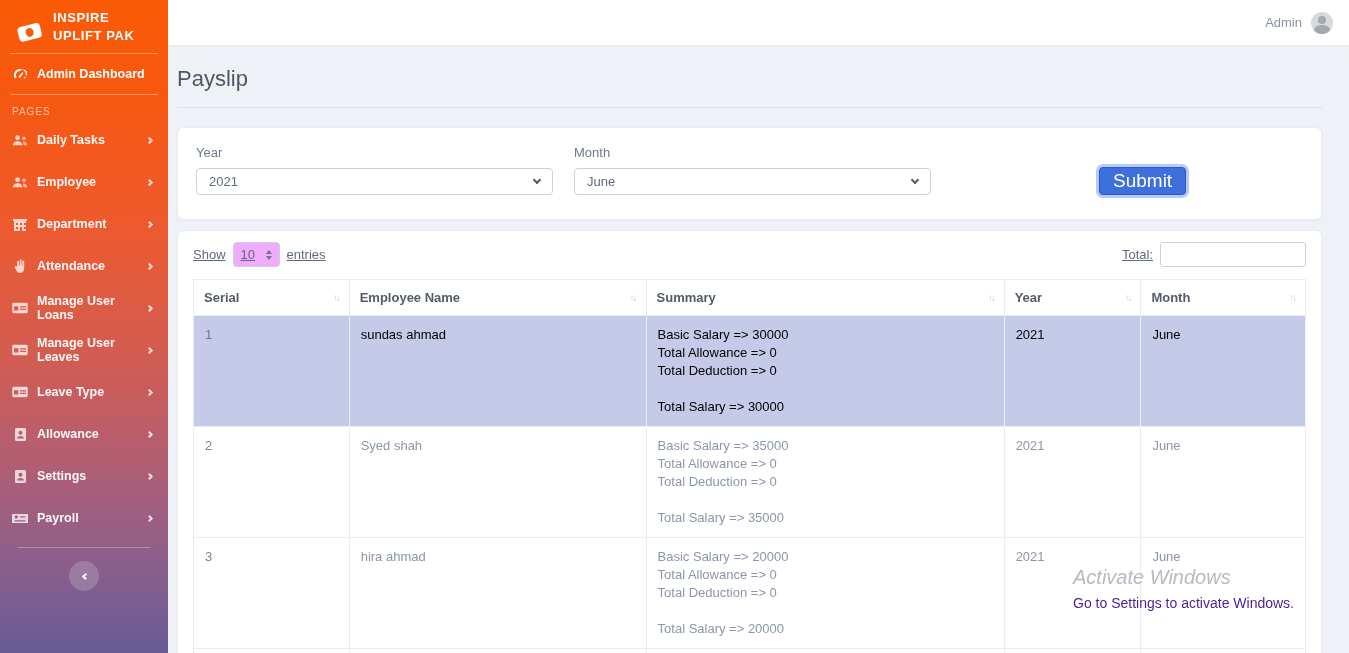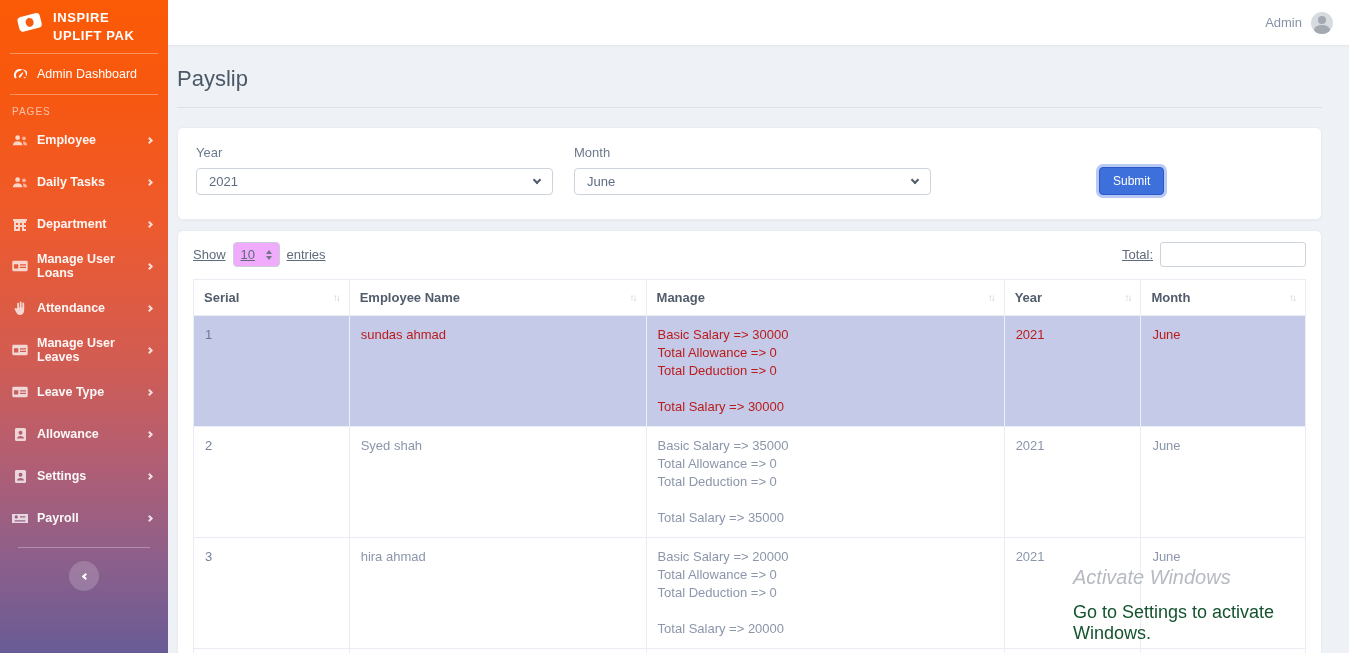--- a/index.html
+++ b/index.html
@@ -9,24 +9,24 @@
     font-family:"Liberation Sans", sans-serif; background:#eef1f6;
   }
 
   
   .sidebar {
     position:absolute; left:0; top:0; width:168px; height:653px; z-index:5;
     background:linear-gradient(180deg,#fb5a05 0%,#f75810 14%,#ee5a2d 34%,
       #d25c52 55%,#b15e74 71%,#8c5f8b 86%,#685b95 100%);
     color:#fff;
   }
-  .brand { display:flex; align-items:flex-start; gap:9px; padding:9px 12px 8px 14px; }
+  .brand { display:flex; align-items:flex-end; gap:9px; padding:9px 12px 8px 14px; }
   .brand-text { font-weight:bold; font-size:13px; letter-spacing:.6px; line-height:18px; }
   .side-div { border:none; border-top:1px solid rgba(255,255,255,.35); margin:0 10px; }
-  .dash-item { display:flex; align-items:center; gap:9px; padding:13px 12px; font-weight:normal; font-size:12.5px; }
+  .dash-item { display:flex; align-items:center; gap:9px; padding:13px 12px; font-weight:bold; font-size:12.5px; }
   .pages-label { padding:11px 12px 2px; font-size:10px; letter-spacing:1px; color:rgba(255,255,255,.62); font-weight:normal; }
   .menu-item { display:flex; align-items:center; height:42px; padding:0 16px 0 12px; font-size:12.5px; font-weight:bold; color:rgba(255,255,255,.95); cursor:pointer; }
   .mi-icon { width:16px; display:flex; justify-content:center; opacity:.75; }
   .mi-label { flex:1; margin-left:9px; }
   .chev-r { width:5px; height:5px; border-right:2px solid rgba(255,255,255,.8); border-top:2px solid rgba(255,255,255,.8); transform:rotate(45deg); }
   .side-div2 { border:none; border-top:1px solid rgba(255,255,255,.3); margin:8px 18px 0; }
   .collapse-btn { width:30px; height:30px; border-radius:50%; background:rgba(255,255,255,.18); margin:13px auto 0; display:flex; align-items:center; justify-content:center; cursor:pointer; }
   .chev-l { width:5px; height:5px; border-left:2px solid #fff; border-bottom:2px solid #fff; transform:rotate(45deg); margin-left:2px; }
 
   
@@ -54,21 +54,21 @@
   .f-label { font-size:13px; color:#6c7a8d; margin-bottom:8px; }
   .select {
     height:27px; border:1px solid #ccd3dc; border-radius:4px; background:#fff;
     display:flex; align-items:center; justify-content:space-between;
     padding:0 12px; font-size:13px; color:#5d6c80; cursor:pointer;
   }
   .chev-d { width:6px; height:6px; border-right:2px solid #525c6b; border-bottom:2px solid #525c6b; transform:rotate(45deg); margin-top:-4px; }
   .submit-wrap { margin-left:168px; display:flex; flex-direction:column; justify-content:flex-end; }
   .submit-btn {
     height:28px; padding:0 13px; background:#3d70da; color:#fff; border:1px solid #2a58c6;
-    border-radius:4px; font-size:12px; font-family:inherit; cursor:pointer;
+    border-radius:4px; font-size:19px; font-family:inherit; cursor:pointer;
     box-shadow:0 0 0 3px rgba(96,136,230,.45);
   }
 
   
   .table-card {
     background:#fff; border:1px solid #e9ecf1; border-radius:6px;
     box-shadow:0 1px 2px rgba(40,50,70,.04); margin-top:10px; padding:11px 15px; height:560px;
   }
   .tc-row { display:flex; justify-content:space-between; align-items:center; margin-bottom:12px; font-size:13px; color:#5f6b7a; }
   .len-group, .search-group { display:flex; align-items:center; gap:7px;text-decoration:underline; }
@@ -78,27 +78,27 @@
   .tri-dn { width:0; height:0; border-left:3.5px solid transparent; border-right:3.5px solid transparent; border-top:4px solid #6a7585; }
   .search-input { width:146px; height:25px; border:1px solid #cdd3dc; border-radius:3px; padding:0 8px; font-size:13px; color:#5d6c80; font-family:inherit; outline:none; }
 
   table.payslip { width:100%; border-collapse:collapse; table-layout:fixed; }
   .payslip th, .payslip td { border:1px solid #e9ecf2; }
   .payslip th { text-align:left; padding:9px 10px; font-size:13px; font-weight:bold; color:#525c6b; height:36px; }
   .sort { float:right; color:#c6ccd7; font-size:10px; letter-spacing:-2px; margin-top:2px; }
   .payslip td { padding:10px 11px; font-size:13px; color:#8b96aa; vertical-align:top; line-height:18px; }
   .payslip td.serial { color:#76839a; }
   .summary-cell { white-space:pre-line; }
-  tr.selected td { background:#c5cae8; color:#b91c1c; border-color:#edeff7; }
+  tr.selected td { background:#c5cae8; color:#000000; border-color:#edeff7; }
   tr.selected td.serial { color:#6f7899; }
 
   
   .watermark { position:absolute; left:1073px; top:566px; z-index:20; pointer-events:none; }
   .wm1 { font-size:20px; color:#b6bac1;font-style:italic; }
-  .wm2 { font-size:18px; color:#14532d; margin-top:13px; }
+  .wm2 { font-size:14px; color:#4c1d95; margin-top:6px; }
 
   .icon-svg { display:block; }
 </style>
 </head>
 <body>
 
 <div class="sidebar">
   <div class="brand">
     <span>
       <svg class="icon-svg" width="30" height="26" viewBox="0 0 30 26">
@@ -128,65 +128,65 @@
 
   <div class="menu-item">
     <span class="mi-icon">
       <svg class="icon-svg" width="16" height="13" viewBox="0 0 20 16" fill="#fff">
         <circle cx="7" cy="4.5" r="3"></circle>
           <path d="M1 14c0-3.2 2.8-5.2 6-5.2s6 2 6 5.2z"></path>
         <circle cx="15" cy="5.3" r="2.3" opacity=".75"></circle>
           <path d="M13.6 9.2c2.8-.3 5.4 1.6 5.4 4.8h-4.5z" opacity=".75"></path>
       </svg>
     </span>
-    <span class="mi-label">Employee</span>
+    <span class="mi-label">Daily Tasks</span>
     <span class="chev-r"></span>
   </div>
 
   <div class="menu-item">
     <span class="mi-icon">
       <svg class="icon-svg" width="16" height="13" viewBox="0 0 20 16" fill="#fff">
         <circle cx="7" cy="4.5" r="3"></circle>
           <path d="M1 14c0-3.2 2.8-5.2 6-5.2s6 2 6 5.2z"></path>
         <circle cx="15" cy="5.3" r="2.3" opacity=".75"></circle>
           <path d="M13.6 9.2c2.8-.3 5.4 1.6 5.4 4.8h-4.5z" opacity=".75"></path>
       </svg>
     </span>
-    <span class="mi-label">Daily Tasks</span>
+    <span class="mi-label">Employee</span>
     <span class="chev-r"></span>
   </div>
 
   <div class="menu-item">
     <span class="mi-icon">
       <svg class="icon-svg" width="14" height="13" viewBox="0 0 14 13" fill="#fff">
         <path fill-rule="evenodd" d="M1 3h12v10H1zm2 2h2v2H3zm4 0h2v2H7zm4 0h2v2h-2zM3 9h2v2H3zm4 0h2v4H7zm4 0h2v2h-2z"></path>
         <path d="M0 1h14v2H0z"></path>
       </svg>
     </span>
     <span class="mi-label">Department</span>
     <span class="chev-r"></span>
   </div>
 
   <div class="menu-item">
     <span class="mi-icon">
+      <svg class="icon-svg" width="12" height="14" viewBox="0 0 12 14" fill="#fff">
+        <path d="M3.2 7V2.6a.9.9 0 011.8 0V6.4h.8V1.4a.9.9 0 011.8 0V6.4h.8V2.4a.9.9 0 011.8 0V9c0 3-1.8 5-4.2 5-2 0-3-1.2-3.8-2.8L.7 8.4a.95.95 0 011.6-1z"></path>
+      </svg>
+    </span>
+    <span class="mi-label">Attendance</span>
+    <span class="chev-r"></span>
+  </div>
+
+  <div class="menu-item">
+    <span class="mi-icon">
       <svg class="icon-svg" width="16" height="12" viewBox="0 0 18 14" fill="#fff">
         <path fill-rule="evenodd" d="M0 2.5A1.5 1.5 0 011.5 1h15A1.5 1.5 0 0118 2.5v9a1.5 1.5 0 01-1.5 1.5h-15A1.5 1.5 0 010 11.5zM2 5h5v5H2zm7 0h7v1.4H9zm0 3h7v1.4H9z"></path>
       </svg>
     </span>
     <span class="mi-label">Manage User Loans</span>
-    <span class="chev-r"></span>
-  </div>
-
-  <div class="menu-item">
-    <span class="mi-icon">
-      <svg class="icon-svg" width="12" height="14" viewBox="0 0 12 14" fill="#fff">
-        <path d="M3.2 7V2.6a.9.9 0 011.8 0V6.4h.8V1.4a.9.9 0 011.8 0V6.4h.8V2.4a.9.9 0 011.8 0V9c0 3-1.8 5-4.2 5-2 0-3-1.2-3.8-2.8L.7 8.4a.95.95 0 011.6-1z"></path>
-      </svg>
-    </span>
-    <span class="mi-label">Attendance</span>
     <span class="chev-r"></span>
   </div>
 
   <div class="menu-item">
     <span class="mi-icon">
       <svg class="icon-svg" width="16" height="12" viewBox="0 0 18 14" fill="#fff">
         <path fill-rule="evenodd" d="M0 2.5A1.5 1.5 0 011.5 1h15A1.5 1.5 0 0118 2.5v9a1.5 1.5 0 01-1.5 1.5h-15A1.5 1.5 0 010 11.5zM2 5h5v5H2zm7 0h7v1.4H9zm0 3h7v1.4H9z"></path>
       </svg>
     </span>
     <span class="mi-label">Manage User Leaves</span>
@@ -293,21 +293,21 @@
         <col style="width:14%">
           <col style="width:26.7%">
           <col style="width:32.2%">
           <col style="width:12.3%">
           <col style="width:14.8%">
       </colgroup>
       <thead>
         <tr>
           <th><span class="sort">↑↓</span><span>Serial</span></th>
           <th><span class="sort">↑↓</span><span>Employee Name</span></th>
-          <th><span class="sort">↑↓</span><span>Manage</span></th>
+          <th><span class="sort">↑↓</span><span>Summary</span></th>
           <th><span class="sort">↑↓</span><span>Year</span></th>
           <th><span class="sort">↑↓</span><span>Month</span></th>
         </tr>
       </thead>
       <tbody>
         <tr class="selected">
           <td class="serial">1</td>
           <td>sundas ahmad</td>
           <td class="summary-cell">Basic Salary =&gt; 30000
 Total Allowance =&gt; 0

